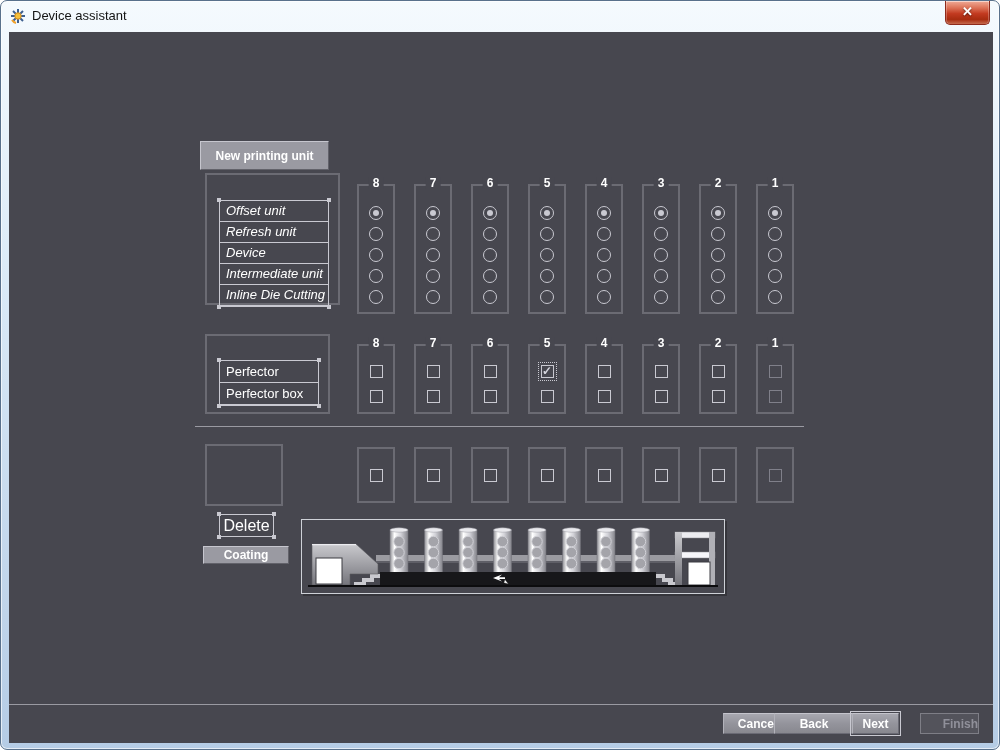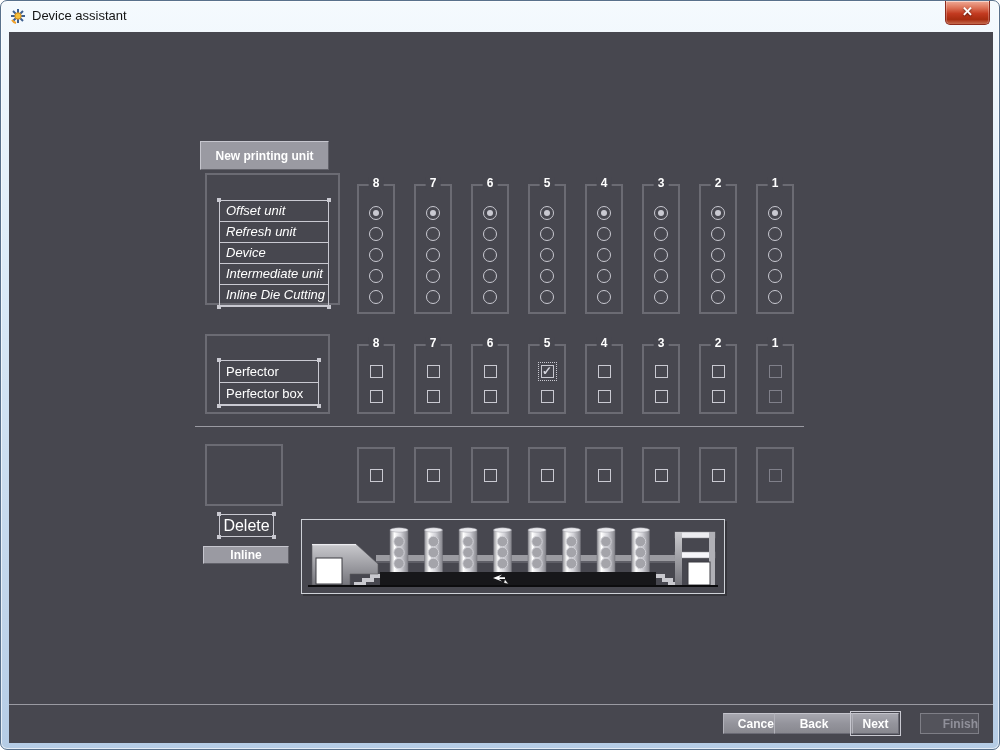--- a/index.html
+++ b/index.html
@@ -318,21 +318,21 @@
           <span class="checkbox"></span>
         </div>
         <div class="colbox center" style="height: 56px;">
           <span class="checkbox"></span>
         </div>
         <div class="colbox center" style="height: 56px;">
           <span class="checkbox disabled"></span>
         </div>
       </div>
 
-    <button class="flatbtn btn-refresh">Inline</button>
+    <button class="flatbtn btn-refresh">Coating</button>
 
     <div class="diagram">
       <svg width="422" height="73" viewBox="0 0 422 73">
         <defs>
           <linearGradient id="gTower" x1="0" y1="0" x2="1" y2="0">
             <stop offset="0" stop-color="#8f8f95"></stop>
             <stop offset="0.25" stop-color="#ffffff"></stop>
             <stop offset="0.6" stop-color="#d2d2d8"></stop>
             <stop offset="1" stop-color="#84848b"></stop>
           </linearGradient>

